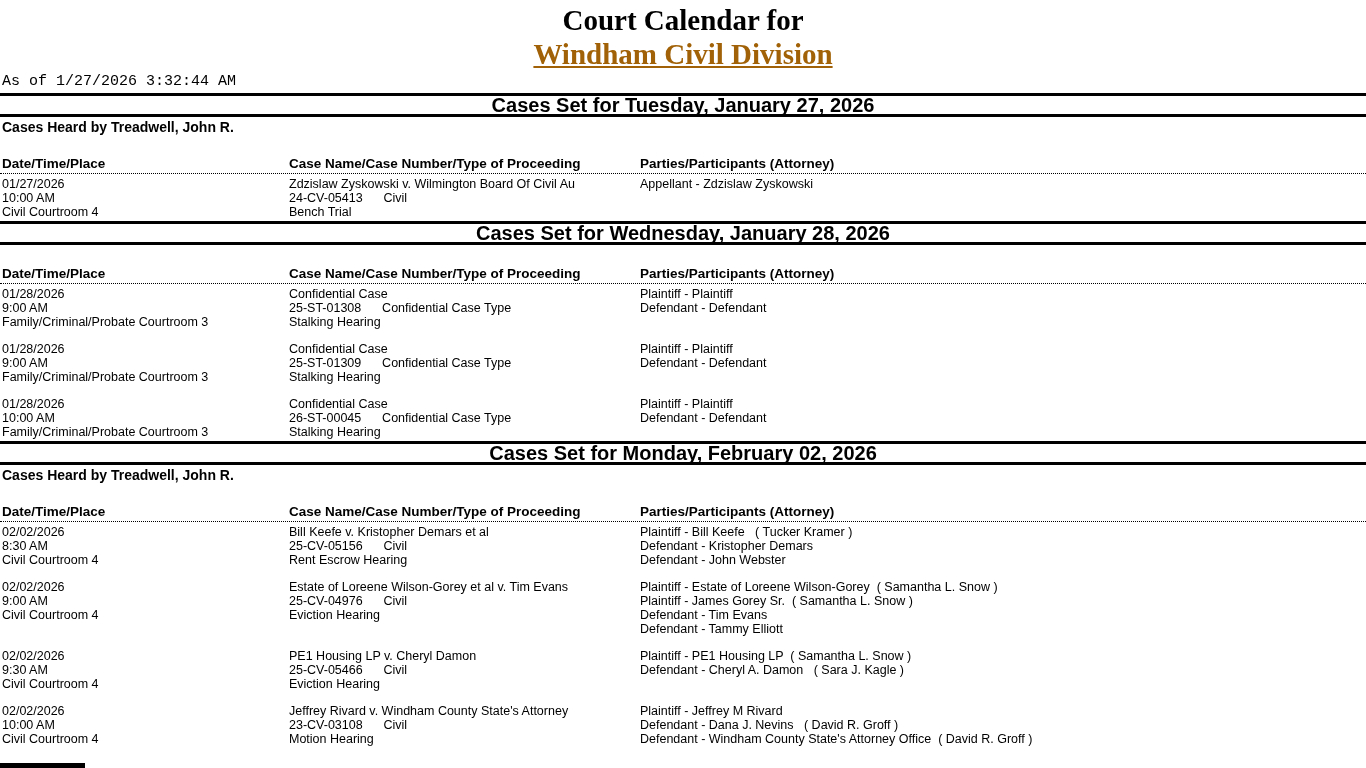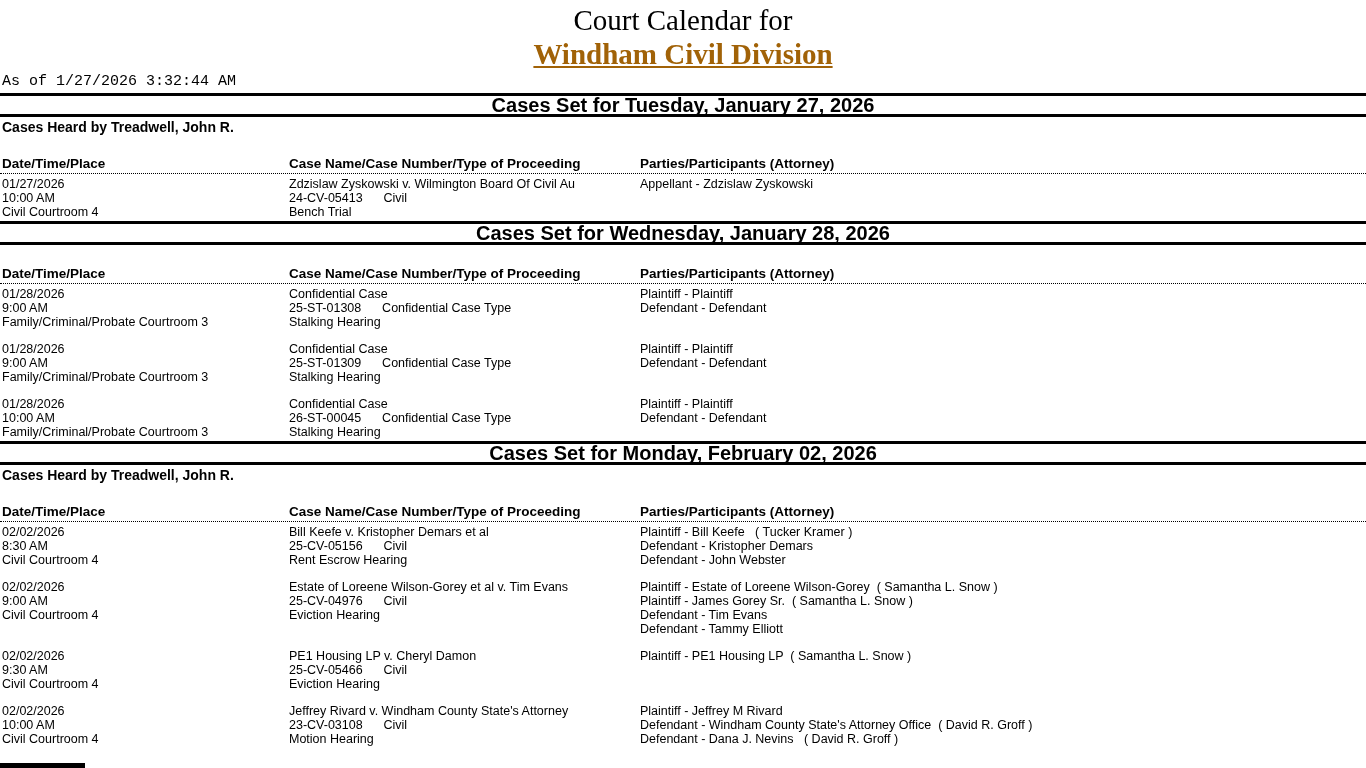--- a/index.html
+++ b/index.html
@@ -2,21 +2,21 @@
 <html><head>
 <meta charset="utf-8">
 <style>
   html,body{margin:0;padding:0;background:#fff;}
   body{width:1366px;height:768px;overflow:hidden;position:relative;
        font-family:"Liberation Sans",sans-serif;color:#000;}
   .page{position:absolute;inset:0;}
 
   
   .titles{text-align:center;padding-top:3px;}
-  .title1{font-family:"Liberation Serif",serif;font-weight:normal;font-size:29px;line-height:34px;}
+  .title1{font-family:"Liberation Serif",serif;font-weight:bold;font-size:29px;line-height:34px;}
   .title2{font-family:"Liberation Serif",serif;font-weight:bold;font-size:29px;line-height:34px;}
   .title2 a{text-decoration:underline;cursor:pointer;}
 
   .asof{font-family:Liberation Mono, monospace;font-size:15px;line-height:17px;
         padding-left:2px;margin-top:2px;margin-bottom:3px;}
 
   
   .band{border-top:3px solid #000;border-bottom:3px solid #000;
         text-align:center;font-weight:bold;font-size:20px;line-height:18px;}
 
@@ -172,36 +172,37 @@
             <div>9:30 AM</div>
             <div>Civil Courtroom 4</div>
           </div>
           <div class="cell">
             <div>PE1 Housing LP v. Cheryl Damon</div>
             <div>25-CV-05466      Civil</div>
             <div>Eviction Hearing</div>
           </div>
           <div class="cell">
             <div>Plaintiff - PE1 Housing LP  ( Samantha L. Snow )</div>
+            <div>Defendant - Cheryl A. Damon   ( Sara J. Kagle )</div>
           </div>
         </div>
         <div class="grid row">
           <div class="cell">
             <div>02/02/2026</div>
             <div>10:00 AM</div>
             <div>Civil Courtroom 4</div>
           </div>
           <div class="cell">
             <div>Jeffrey Rivard v. Windham County State's Attorney</div>
             <div>23-CV-03108      Civil</div>
             <div>Motion Hearing</div>
           </div>
           <div class="cell">
             <div>Plaintiff - Jeffrey M Rivard</div>
+            <div>Defendant - Dana J. Nevins   ( David R. Groff )</div>
             <div>Defendant - Windham County State's Attorney Office  ( David R. Groff )</div>
-            <div>Defendant - Dana J. Nevins   ( David R. Groff )</div>
           </div>
         </div>
       </div>
     </div>
 
   <div class="partial-bar"></div>
 </div>
 
 </body></html>

